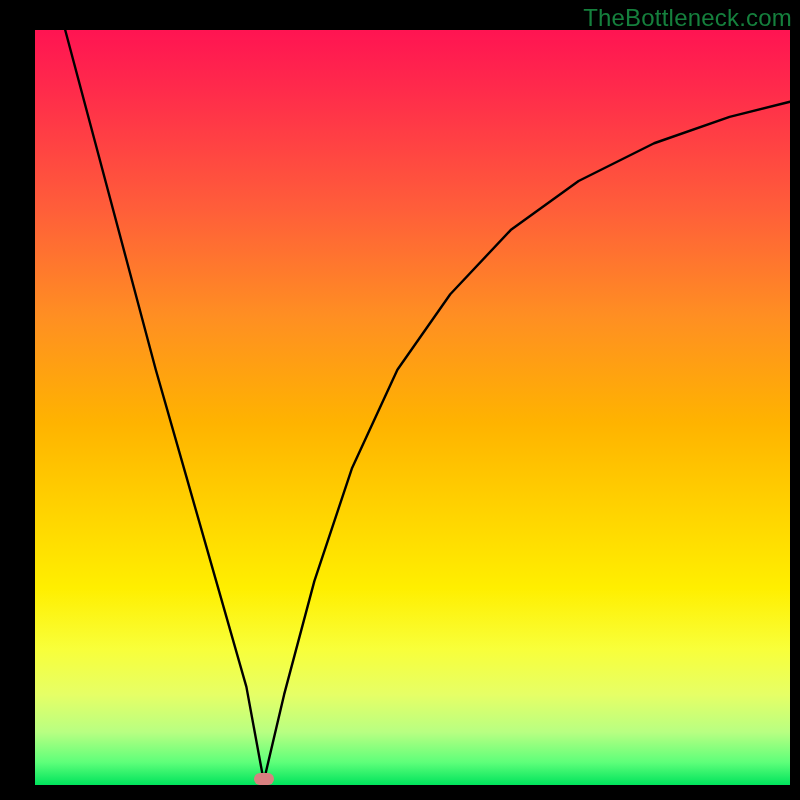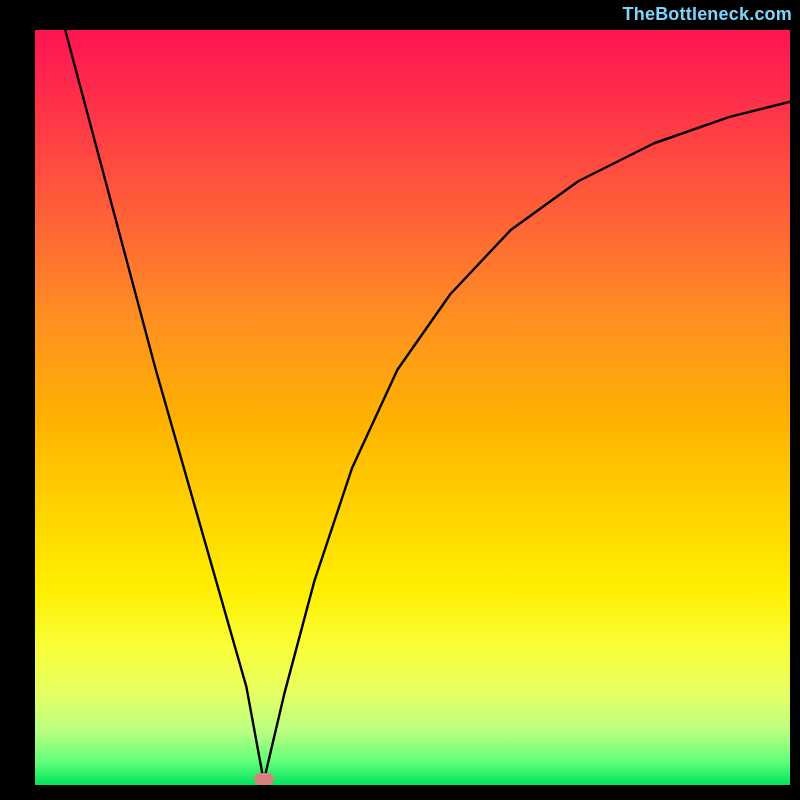--- a/index.html
+++ b/index.html
@@ -34,23 +34,23 @@
       #e6ff66 88%,
       #b8ff82 93%,
       #5eff7a 97%,
       #00e35c 100%
     );
   }
   .watermark {
     position: absolute;
     right: 8px;
     top: 4px;
-    color: #7dd3fc;
-    font-size: 18px;
-    font-weight: 700;
+    color: #15803d;
+    font-size: 24px;
+    font-weight: 400;
     letter-spacing: 0.2px;
     user-select: none;
   }
   svg.curve {
     position: absolute;
     left: 0;
     top: 0;
   }
   .marker {
     position: absolute;

